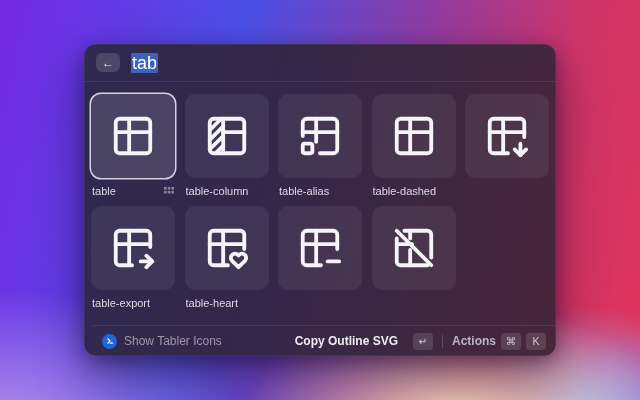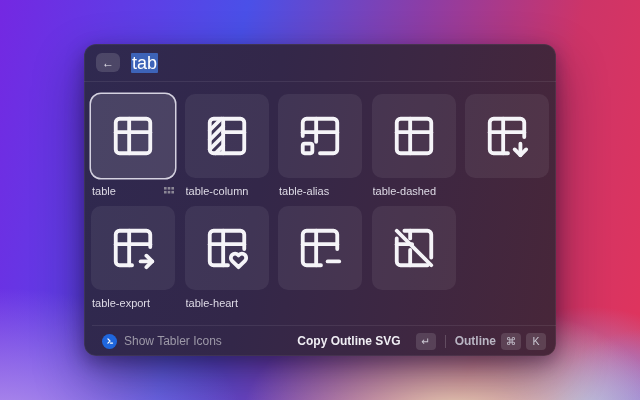--- a/index.html
+++ b/index.html
@@ -224,19 +224,19 @@
       </span>
       <span>Show Tabler Icons</span>
     </div>
     <div class="spacer"></div>
     <div class="primary">
       <span>Copy Outline SVG</span>
       <span class="key">↵</span>
     </div>
     <div class="divider"></div>
     <div class="secondary">
-      <span>Outline</span>
+      <span>Actions</span>
       <span class="key">⌘</span>
       <span class="key">K</span>
     </div>
   </div>
 
 </div>
 
 </body></html>

